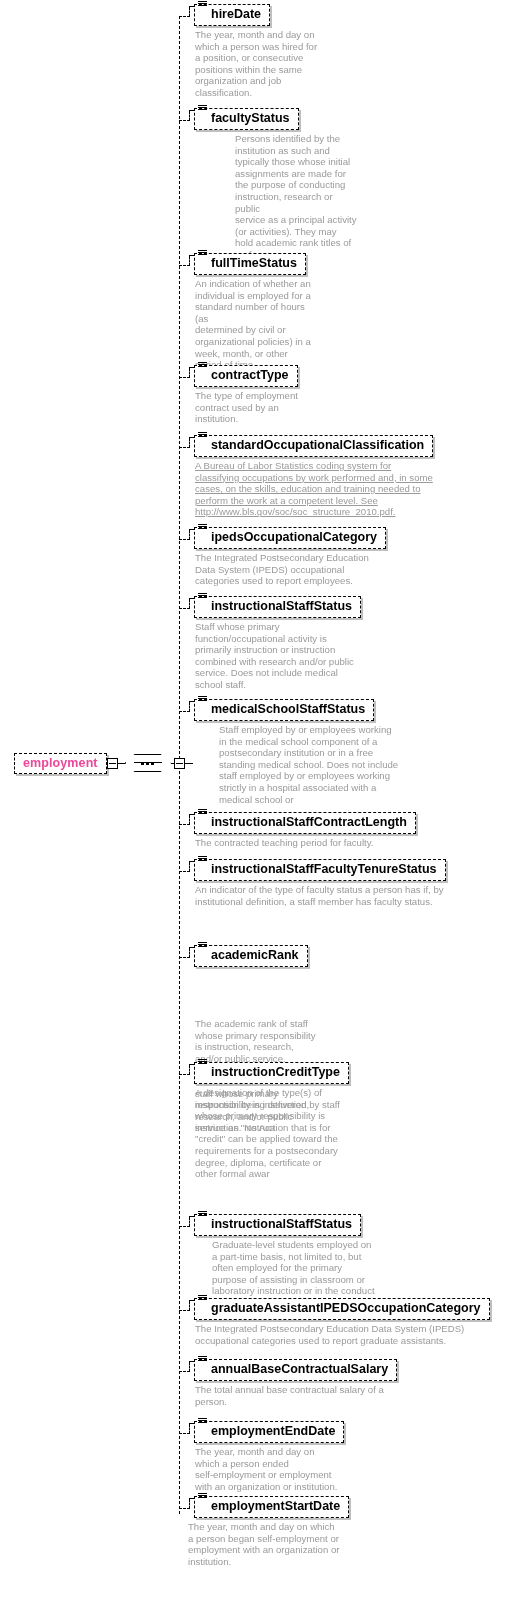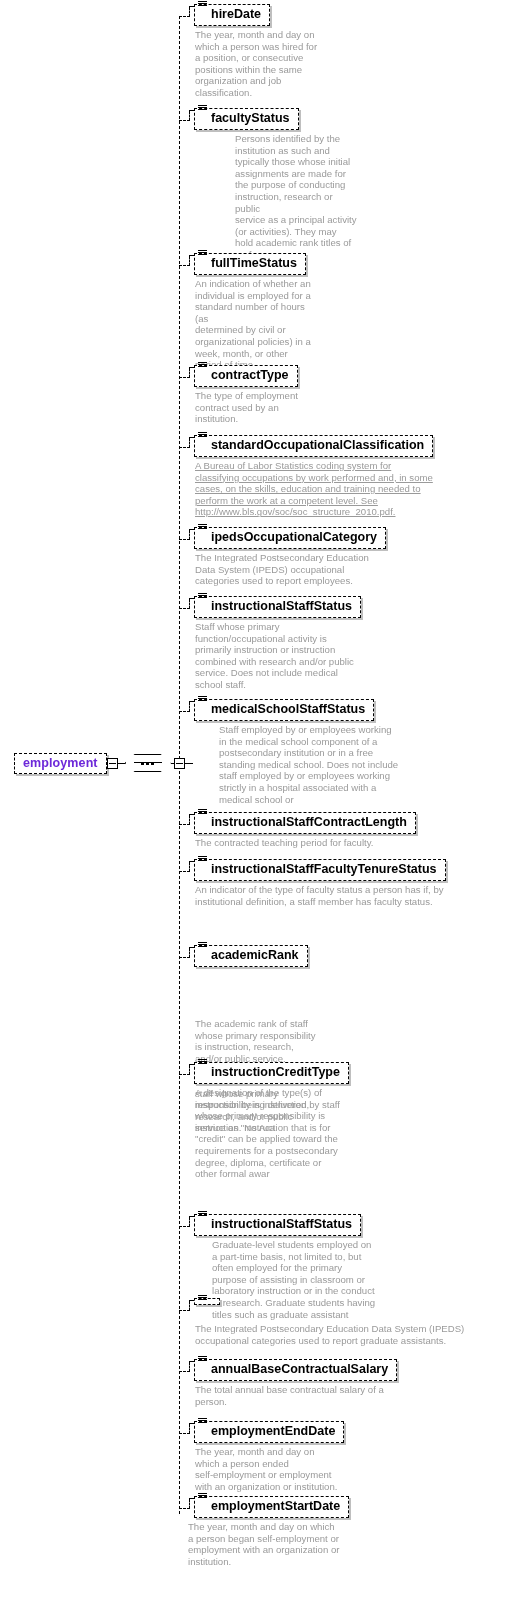--- a/index.html
+++ b/index.html
@@ -30,21 +30,21 @@
     display: flex;
     align-items: center;
     height: 26px;
   }
   .root-box {
     border: 1px dashed #000;
     background: #ffffff;
     padding: 2px 8px 3px 8px;
     font-size: 12.5px;
     font-weight: bold;
-    color: #6d28d9;
+    color: #ec4899;
     letter-spacing: .1px;
     line-height: 14px;
     box-shadow: 2px 2px 0 0 #bfbfbf;
     white-space: nowrap;
   }
   .pm-box {
     width: 9px;
     height: 9px;
     border: 1px solid #000;
     background: #fff;
@@ -419,21 +419,21 @@
 of research. Graduate students having
 titles such as graduate assistant</div>
       <div class="child" style="top: 1298px;">
         <div class="branch"></div>
         <div class="stub-v"></div>
         <div class="stub-h"></div>
         <div class="elem-box"><span class="elem-glyph">
             <i></i>
             <i></i>
             <i></i>
-          </span></div>
+          </span><span>graduateAssistantIPEDSOccupationCategory</span></div>
       </div>
       <div class="annot" style="top: 1323px; width: 290px; position: absolute; left: 195px;">The Integrated Postsecondary Education Data System (IPEDS)
 occupational categories used to report graduate assistants.</div>
       <div class="child" style="top: 1359px;">
         <div class="branch"></div>
         <div class="stub-v"></div>
         <div class="stub-h"></div>
         <div class="elem-box"><span class="elem-glyph">
             <i></i>
             <i></i>

